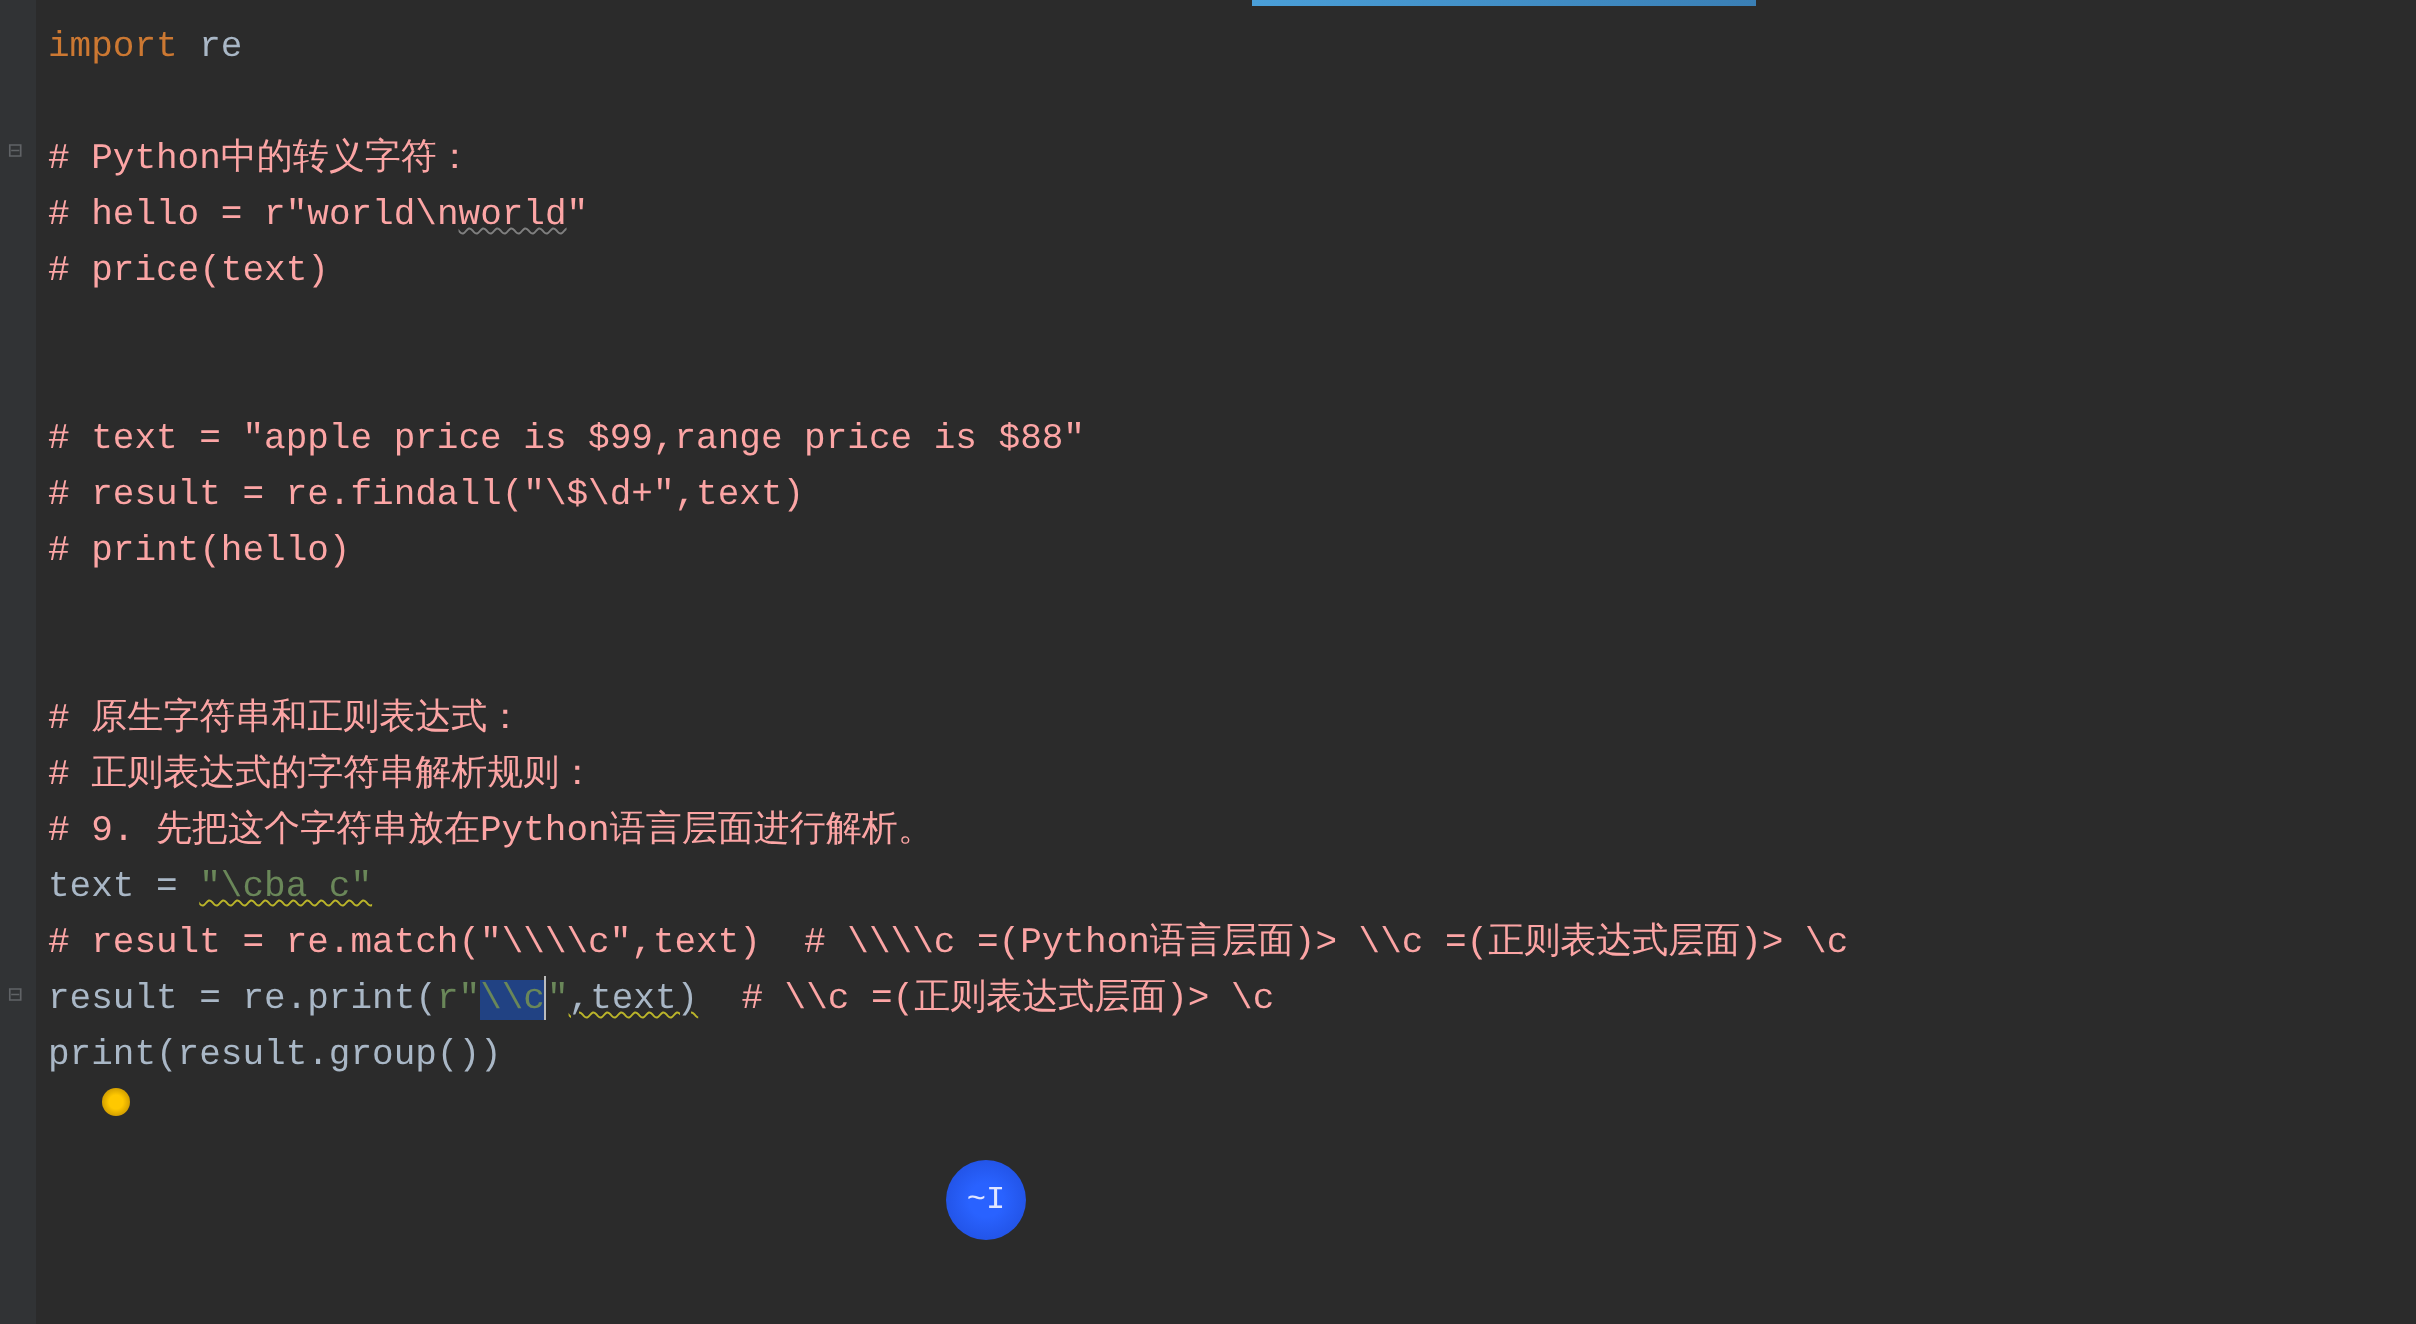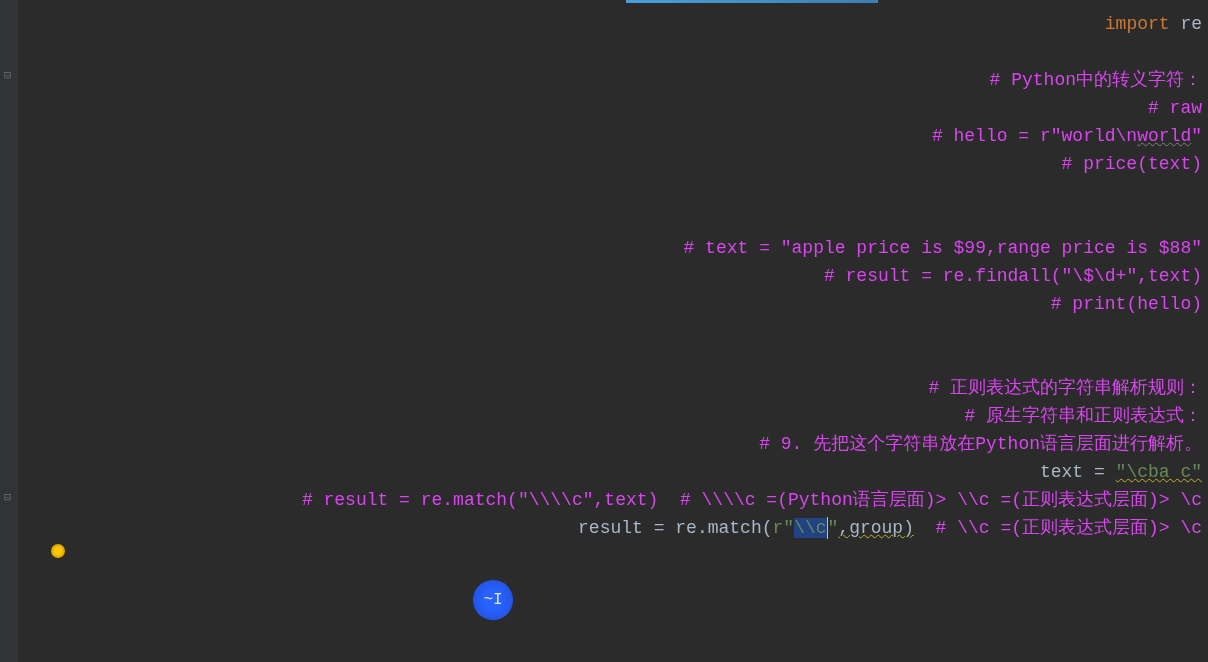--- a/index.html
+++ b/index.html
@@ -43,29 +43,28 @@
       width: 14px;
       height: 14px;
       background: radial-gradient(circle, #ffc800 35%, #d4a000 70%);
       border-radius: 50%;
       z-index: 5;
     }
     .code-area {
       padding: 10px 6px;
       position: relative;
       flex: 1;
-      text-align: right;
     }
     .line {
       white-space: pre;
       height: 28px;
     }
     .kw-import { color: #cc7832; }
     .module { color: #a9b7c6; }
-    .comment { color: #d946ef; }
+    .comment { color: #fca5a5; }
     .string { color: #6a8759; }
     .str-prefix { color: #6a8759; }
     .warning-underline {
       text-decoration: underline wavy #808080;
       text-decoration-thickness: 1px;
       margin-top: 38px;
     }
     .warning-underline2 {
       text-decoration: underline wavy #bbb529;
       text-decoration-thickness: 1px;
@@ -115,34 +114,34 @@
   <div class="gutter">
     <div class="fold-marker m1">⊟</div>
     <div class="fold-marker m2">⊟</div>
   </div>
   <div class="code-area">
     <div class="bulb-icon"></div>
 
     <div class="line"><span class="kw-import">import</span><span class="module"> re</span></div>
     <div class="line"></div>
     <div class="line"><span class="comment"># Python中的转义字符：</span></div>
-    <div class="line"><span class="comment"># raw</span></div>
     <div class="line"><span class="comment"><span># hello = r</span><span>"</span><span>world</span><span>\n</span><span class="warning-underline">world</span><span>"</span></span></div>
     <div class="line"><span class="comment"># price(text)</span></div>
     <div class="line"></div>
     <div class="line"></div>
     <div class="line"><span class="comment"># text = "apple price is $99,range price is $88"</span></div>
     <div class="line"><span class="comment"># result = re.findall("\$\d+",text)</span></div>
     <div class="line"><span class="comment"># print(hello)</span></div>
     <div class="line"></div>
     <div class="line"></div>
+    <div class="line"><span class="comment"># 原生字符串和正则表达式：</span></div>
     <div class="line"><span class="comment"># 正则表达式的字符串解析规则：</span></div>
-    <div class="line"><span class="comment"># 原生字符串和正则表达式：</span></div>
     <div class="line"><span class="comment"># 9. 先把这个字符串放在Python语言层面进行解析。</span></div>
     <div class="line"><span>text = </span><span class="string warning-underline2">"\cba c"</span></div>
     <div class="line"><span class="comment"># result = re.match("\\\\c",text)  # \\\\c =(Python语言层面)&gt; \\c =(正则表达式层面)&gt; \c</span></div>
-    <div class="line"><span>result = re.match(</span><span class="str-prefix">r</span><span class="string">"</span><span class="string selection-bg">\\c</span><span class="caret"></span><span class="string">"</span><span class="warning-underline2">,group)</span><span class="comment">  # \\c =(正则表达式层面)&gt; \c</span></div>
+    <div class="line"><span>result = re.print(</span><span class="str-prefix">r</span><span class="string">"</span><span class="string selection-bg">\\c</span><span class="caret"></span><span class="string">"</span><span class="warning-underline2">,text)</span><span class="comment">  # \\c =(正则表达式层面)&gt; \c</span></div>
+    <div class="line"><span>print(result.group())</span></div>
 
     <div class="cursor-highlight">
       <span>~I</span>
     </div>
   </div>
 </div>
 
 </body></html>

